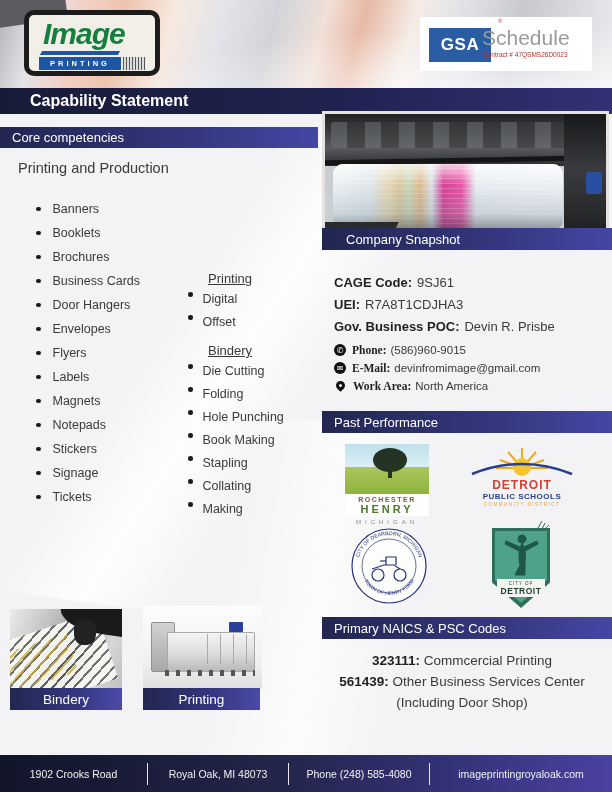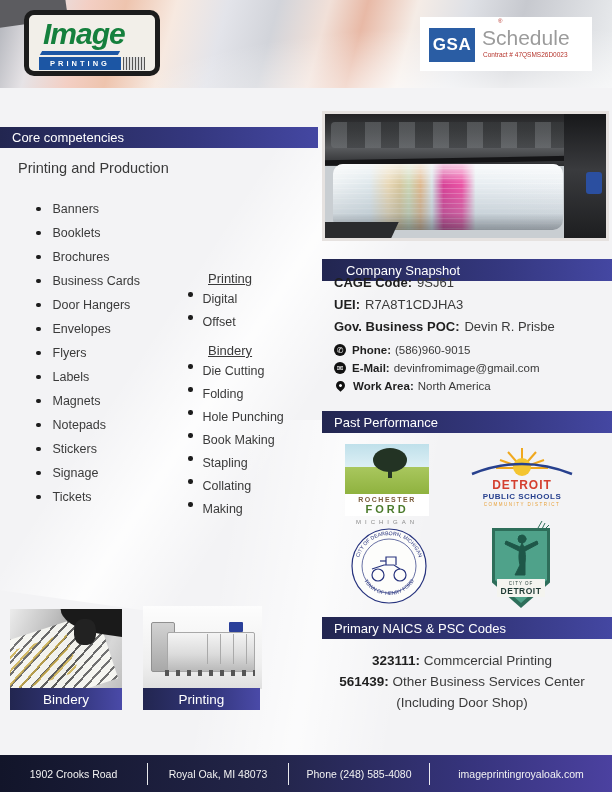--- a/index.html
+++ b/index.html
@@ -15,30 +15,30 @@
       linear-gradient(105deg,#aeb1b8 0%,#e6e3e6 7%,#f3cfc4 14%,#eec4ae 20%,#f7e9e0 28%,#e3e4ea 36%,#d2d4da 44%,#f1e0d8 52%,#e8b9a6 58%,#f5ece6 66%,#dfe1e6 74%,#c7c9cf 83%,#eceef0 100%);}
   .corner-dark{position:absolute;left:-14px;top:-10px;width:80px;height:34px;background:#5c5c60;transform:rotate(-8deg);}
   
   .logo-box{position:absolute;left:24px;top:10px;width:136px;height:66px;background:#f2efe9;border:5px solid #1c1c1c;border-radius:10px;box-sizing:border-box;}
   .logo-word{position:absolute;left:14px;top:2px;font-size:30px;font-weight:bold;font-style:italic;color:#15803d;letter-spacing:-1px;}
   .logo-swoosh{position:absolute;left:12px;top:36px;width:78px;height:4px;background:#1c56a4;transform:skewX(-30deg);}
   .logo-printbar{position:absolute;left:10px;top:42px;width:82px;height:13px;background:#1c56a4;color:#fff;font-size:7.5px;font-weight:bold;letter-spacing:3px;display:flex;align-items:center;justify-content:center;}
   .logo-barcode{position:absolute;left:94px;top:42px;width:22px;height:13px;background:repeating-linear-gradient(90deg,#555 0 1px,#ddd 1px 3px);}
   
   .gsa-box{position:absolute;left:420px;top:17px;width:172px;height:54px;background:#fff;}
-  .gsa-square{position:absolute;left:9px;top:11px;width:46px;height:34px;background:#2a5da4;color:#fff;display:flex;align-items:center;justify-content:center;font-size:17px;font-weight:bold;letter-spacing:.5px;}
+  .gsa-square{position:absolute;left:9px;top:11px;width:62px;height:34px;background:#2a5da4;color:#fff;display:flex;align-items:center;justify-content:center;font-size:17px;font-weight:bold;letter-spacing:.5px;}
   .gsa-reg{position:absolute;left:78px;top:1px;color:#b5342c;font-size:6px;}
   .gsa-schedule{position:absolute;left:62px;top:9px;color:#9b9b9b;font-size:21px;}
   .gsa-contract{position:absolute;left:63px;top:34px;color:#b5342c;font-size:6.5px;}
   
   .bar{position:absolute;color:#fff;display:flex;align-items:center;box-sizing:border-box;}
   .title-bar{left:0;top:88px;width:612px;height:26px;padding-left:30px;font-size:16px;font-weight:bold;background:linear-gradient(90deg,#181b38 0%,#212250 55%,#333175 100%);}
   .core-bar{left:0;top:127px;width:318px;height:21px;padding-left:12px;font-size:13px;background:linear-gradient(90deg,#222650,#34377e 60%,#4447a2 100%);}
   .right-bar{left:322px;width:290px;height:22px;padding-left:12px;font-size:13px;background:linear-gradient(90deg,#222650,#34377e 60%,#4447a2 100%);}
-  .snap-bar{top:259px;padding-left:24px;}
+  .snap-bar{top:228px;padding-left:24px;}
   .past-bar{top:411px;}
   .naics-bar{top:617px;}
   
   .subheading{position:absolute;left:18px;top:160px;font-size:14.5px;color:#3a3a3a;}
   .plist{position:absolute;left:36px;top:197px;list-style:none;margin:0;padding:0;}
   .plist li{height:24px;display:flex;align-items:center;font-size:12.5px;color:#3a3a3a;}
   .dot{width:4.5px;height:4.5px;border-radius:50%;background:#1c1c1c;margin-right:12px;flex:0 0 auto;}
   .col2{position:absolute;left:188px;top:271px;width:135px;}
   .col2 .uhead{font-size:13px;color:#3a3a3a;text-decoration:underline;margin:0 0 6px 20px;}
   .col2 ul{list-style:none;margin:0 0 5px 0;padding:0;}
@@ -56,21 +56,21 @@
   .press .bluebit{position:absolute;right:4px;top:58px;width:16px;height:22px;background:#2b4fa0;border-radius:3px;}
   .press .rod{position:absolute;left:0;top:44px;right:36px;height:5px;background:#151517;transform:rotate(-1deg);}
   .press .baseDark{position:absolute;left:0;bottom:0;width:80px;height:16px;background:#2a2b2d;transform:skewX(-25deg) translateX(-10px);}
   
   .snap{position:absolute;left:334px;top:271px;width:270px;color:#3a3a3a;}
   .snap .row{font-size:13px;height:22px;display:flex;align-items:center;}
   .snap .row.poc{margin-top:0;}
   .snap b{color:#1f1f1f;margin-right:5px;}
   .contact{position:absolute;left:334px;top:341px;width:274px;}
   .contact .crow{display:flex;align-items:center;height:18px;font-size:11.5px;color:#3a3a3a;}
-  .contact b{color:#1f1f1f;margin-right:4px;}
+  .contact b{color:#1f1f1f;margin-right:4px;font-family:Liberation Serif, serif;}
   .cicon{width:12px;height:12px;border-radius:50%;background:#111;color:#fff;font-size:8px;display:flex;align-items:center;justify-content:center;margin-right:6px;flex:0 0 auto;font-family:"DejaVu Sans",sans-serif;}
   .pin{width:9px;height:9px;border-radius:50% 50% 50% 0;background:#111;transform:rotate(-45deg);position:relative;margin:0 8px 2px 2px;flex:0 0 auto;}
   .pin::after{content:"";position:absolute;left:3px;top:3px;width:3px;height:3px;border-radius:50%;background:#fff;}
   
   .rh-logo{position:absolute;left:345px;top:444px;width:84px;text-align:center;}
   .rh-img{position:relative;width:84px;height:50px;overflow:hidden;background:linear-gradient(180deg,#bfe0ea 0%,#dceff5 45%,#a9c75e 46%,#8fb23f 100%);}
   .rh-tree{position:absolute;left:28px;top:4px;width:34px;height:24px;border-radius:50%;background:#233324;}
   .rh-trunk{position:absolute;left:43px;top:24px;width:4px;height:10px;background:#233324;}
   .rh-txt{background:#fff;padding:2px 0 1px 0;}
   .rh-l1{font-size:7px;letter-spacing:1.5px;color:#7a5c3a;font-weight:bold;}
@@ -129,20 +129,23 @@
       <div class="logo-barcode"></div>
     </div>
     <div class="gsa-box">
       <div class="gsa-square">GSA</div>
       <div class="gsa-reg">®</div>
       <div class="gsa-schedule">Schedule</div>
       <div class="gsa-contract">Contract # 47QSMS26D0023</div>
     </div>
   </div>
 
+  <div class="bar title-bar">
+    <span>Capability Statement</span>
+  </div>
 
   <div class="bar core-bar">
     <span>Core competencies</span>
   </div>
   <div class="subheading">Printing and Production</div>
 
   <ul class="plist">
     <li>
         <span class="dot"></span>
         <span>Banners</span>
@@ -292,21 +295,21 @@
     <span>Past Performance</span>
   </div>
 
   <div class="rh-logo">
     <div class="rh-img">
       <div class="rh-tree"></div>
       <div class="rh-trunk"></div>
     </div>
     <div class="rh-txt">
       <div class="rh-l1">ROCHESTER</div>
-      <div class="rh-l2">FORD</div>
+      <div class="rh-l2">HENRY</div>
     </div>
     <div class="rh-l3">MICHIGAN</div>
   </div>
 
   <div class="dps-logo">
     <svg width="104" height="30" viewBox="0 0 104 30">
       <g stroke="#f0a81e" stroke-width="2">
         <line x1="52" y1="22" x2="52" y2="2"></line>
           <line x1="52" y1="22" x2="38" y2="6"></line>
           <line x1="52" y1="22" x2="66" y2="6"></line>

